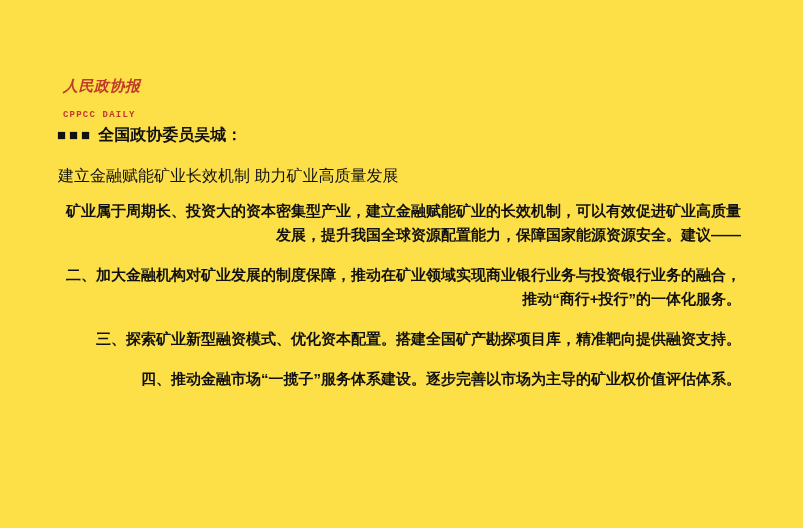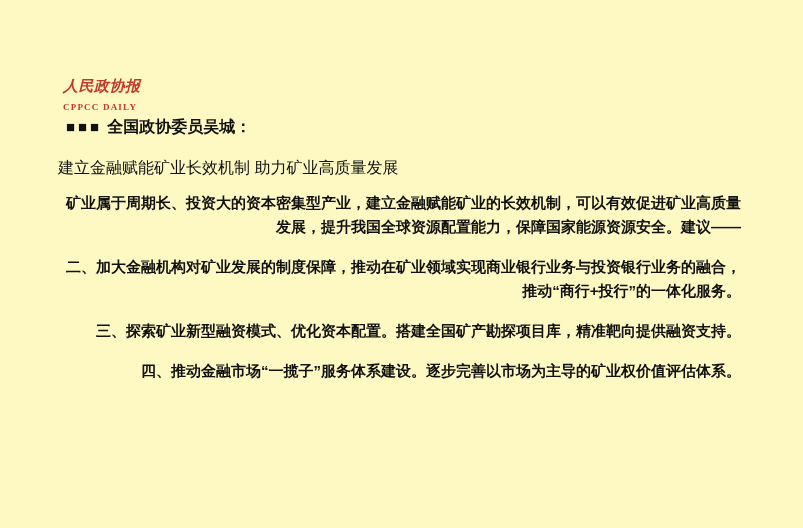--- a/index.html
+++ b/index.html
@@ -1,20 +1,20 @@
 <!DOCTYPE html>
 <html><head>
 <meta charset="utf-8">
 <style>
   html, body { margin: 0; padding: 0; }
   .page {
     position: relative;
     width: 803px;
     height: 528px;
-    background: #fef9c3;
+    background: #fde047;
     overflow: hidden;
     font-family: "Liberation Sans", "DejaVu Sans", sans-serif;
     color: #111111;
     font-weight: 700;
   }
   .content {
     position: absolute;
     left: 47px;
     top: 0;
     width: 694px;
@@ -25,29 +25,29 @@
     color: #c0392b;
   }
   .logo-name {
     font-family: "Liberation Serif", "DejaVu Serif", serif;
     font-style: italic;
     font-size: 15px;
     line-height: 15px;
     letter-spacing: 0.5px;
   }
   .logo-sub {
-    font-family: Liberation Serif, serif;
+    font-family: Liberation Mono, monospace;
     font-size: 9px;
     line-height: 10px;
-    margin-top: 8px;
+    margin-top: 16px;
     letter-spacing: 1.2px;
   }
   .byline {
     margin-top: 7px;
-    margin-left: 19px;
+    margin-left: 10px;
     font-size: 16px;
     line-height: 16px;
     white-space: nowrap;
   }
   .byline-squares {
     font-size: 15px;
     letter-spacing: 3px;
     margin-right: 5px;
   }
   .title {

